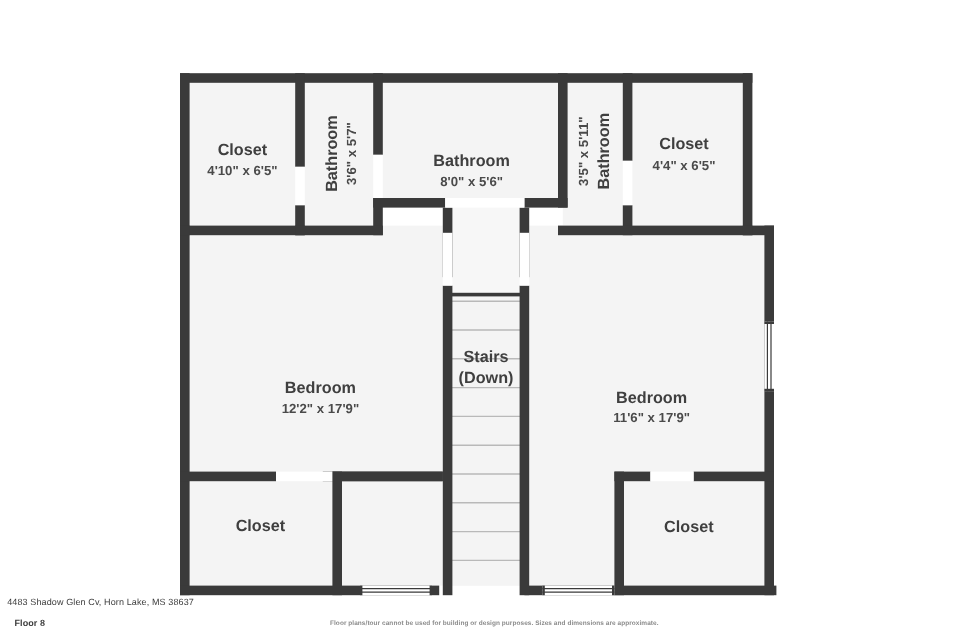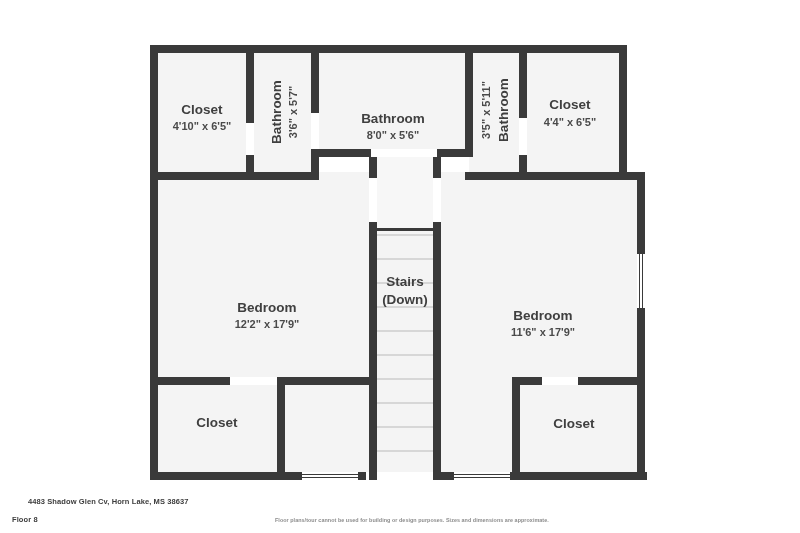--- a/index.html
+++ b/index.html
@@ -12,21 +12,21 @@
     width: 800px;
     height: 533px;
     position: relative;
     overflow: hidden;
     font-family: "Liberation Sans", sans-serif;
     color: #3a3a3a;
   }
   #plan-stage {
     position: absolute;
     left: 0;
-    top: 0;
+    top: 16px;
     width: 732px;
     height: 490px;
   }
   svg#floorplan-svg {
     display: block;
     width: 800px;
     height: 490px;
   }
   .room-fill { fill: #f4f4f4; }
   .wall { fill: #3a3a3a; }
@@ -55,24 +55,24 @@
 
   #footer {
     position: absolute;
     left: 0;
     top: 490px;
     width: 800px;
     height: 43px;
   }
   #addr-line {
     position: absolute;
-    left: 28px;
+    left: 6px;
     top: 7px;
     font-size: 7.5px;
-    font-weight: bold;
+    font-weight: normal;
     color: #3c3c3c;
     letter-spacing: 0.1px;
   }
   #floor-line {
     position: absolute;
     left: 12px;
     top: 25px;
     font-size: 7.5px;
     font-weight: bold;
     color: #3c3c3c;

